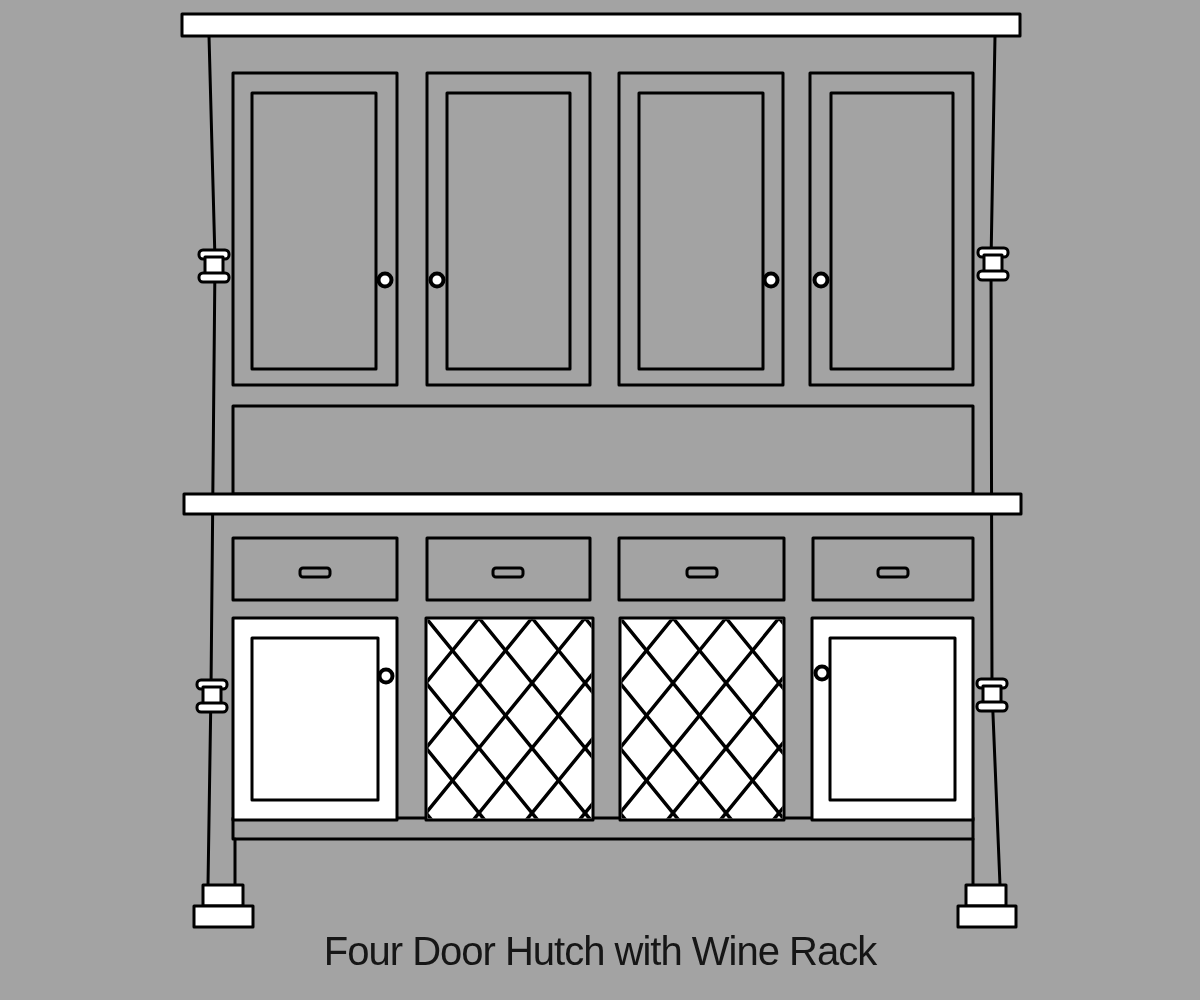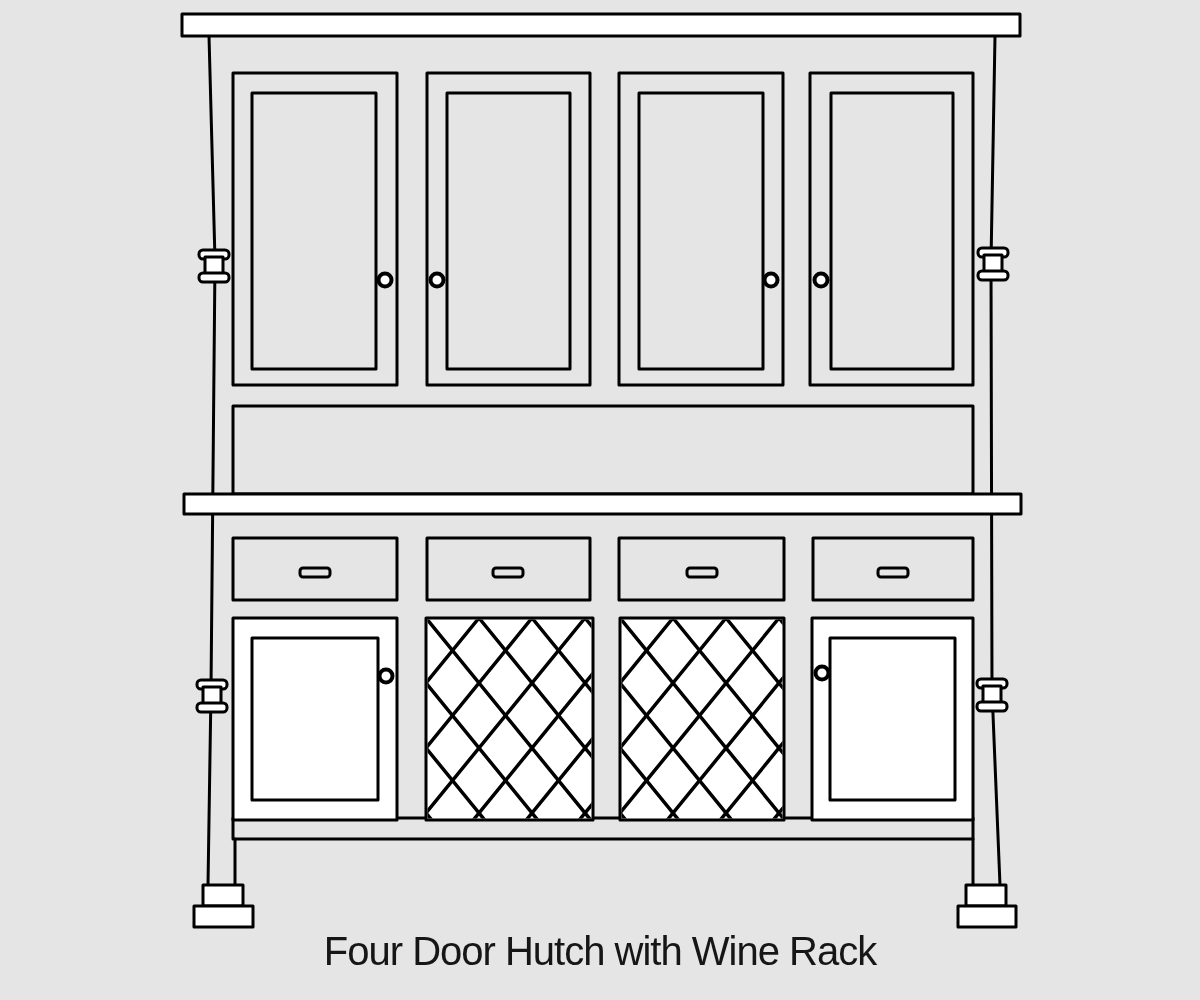--- a/index.html
+++ b/index.html
@@ -4,21 +4,21 @@
 <style>
   html, body {
     margin: 0;
     padding: 0;
     background: #ffffff;
   }
   .stage {
     position: relative;
     width: 1200px;
     height: 1000px;
-    background: #e5e5e5;
+    background: #a3a3a3;
     overflow: hidden;
     font-family: "Liberation Sans", sans-serif;
   }
   .drawing {
     position: absolute;
     left: 0;
     top: 0;
   }
   .caption {
     position: absolute;

